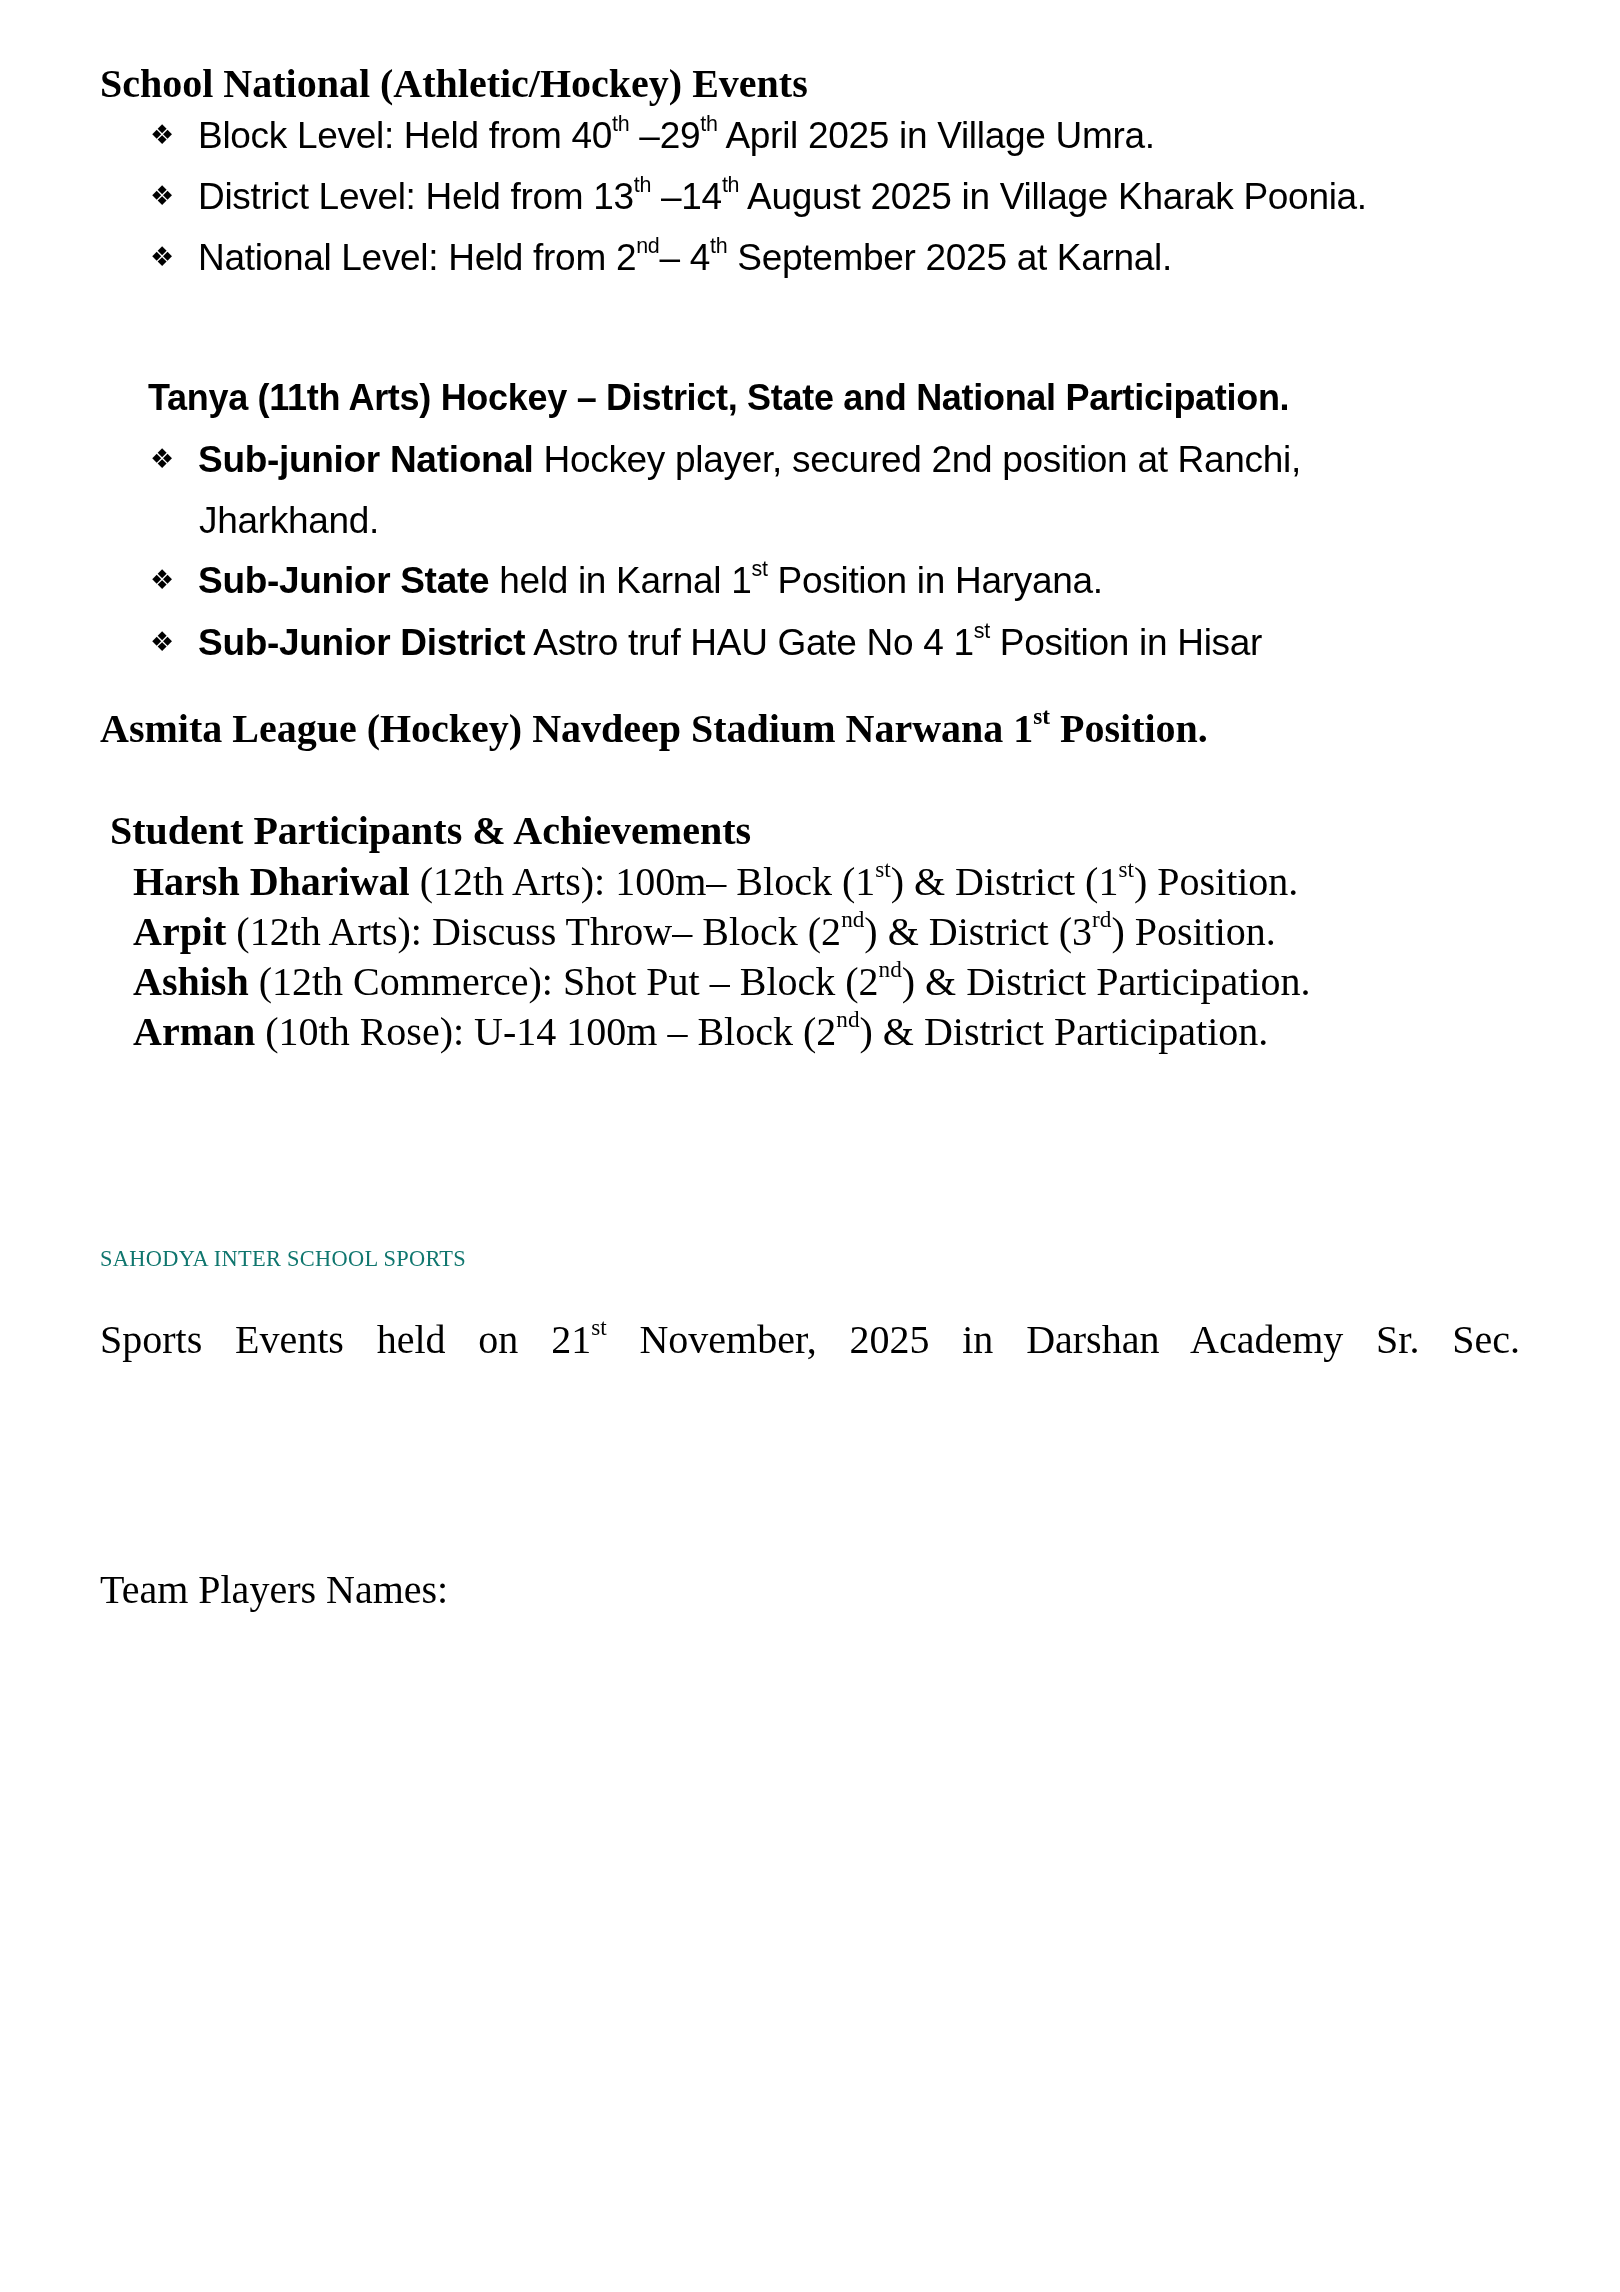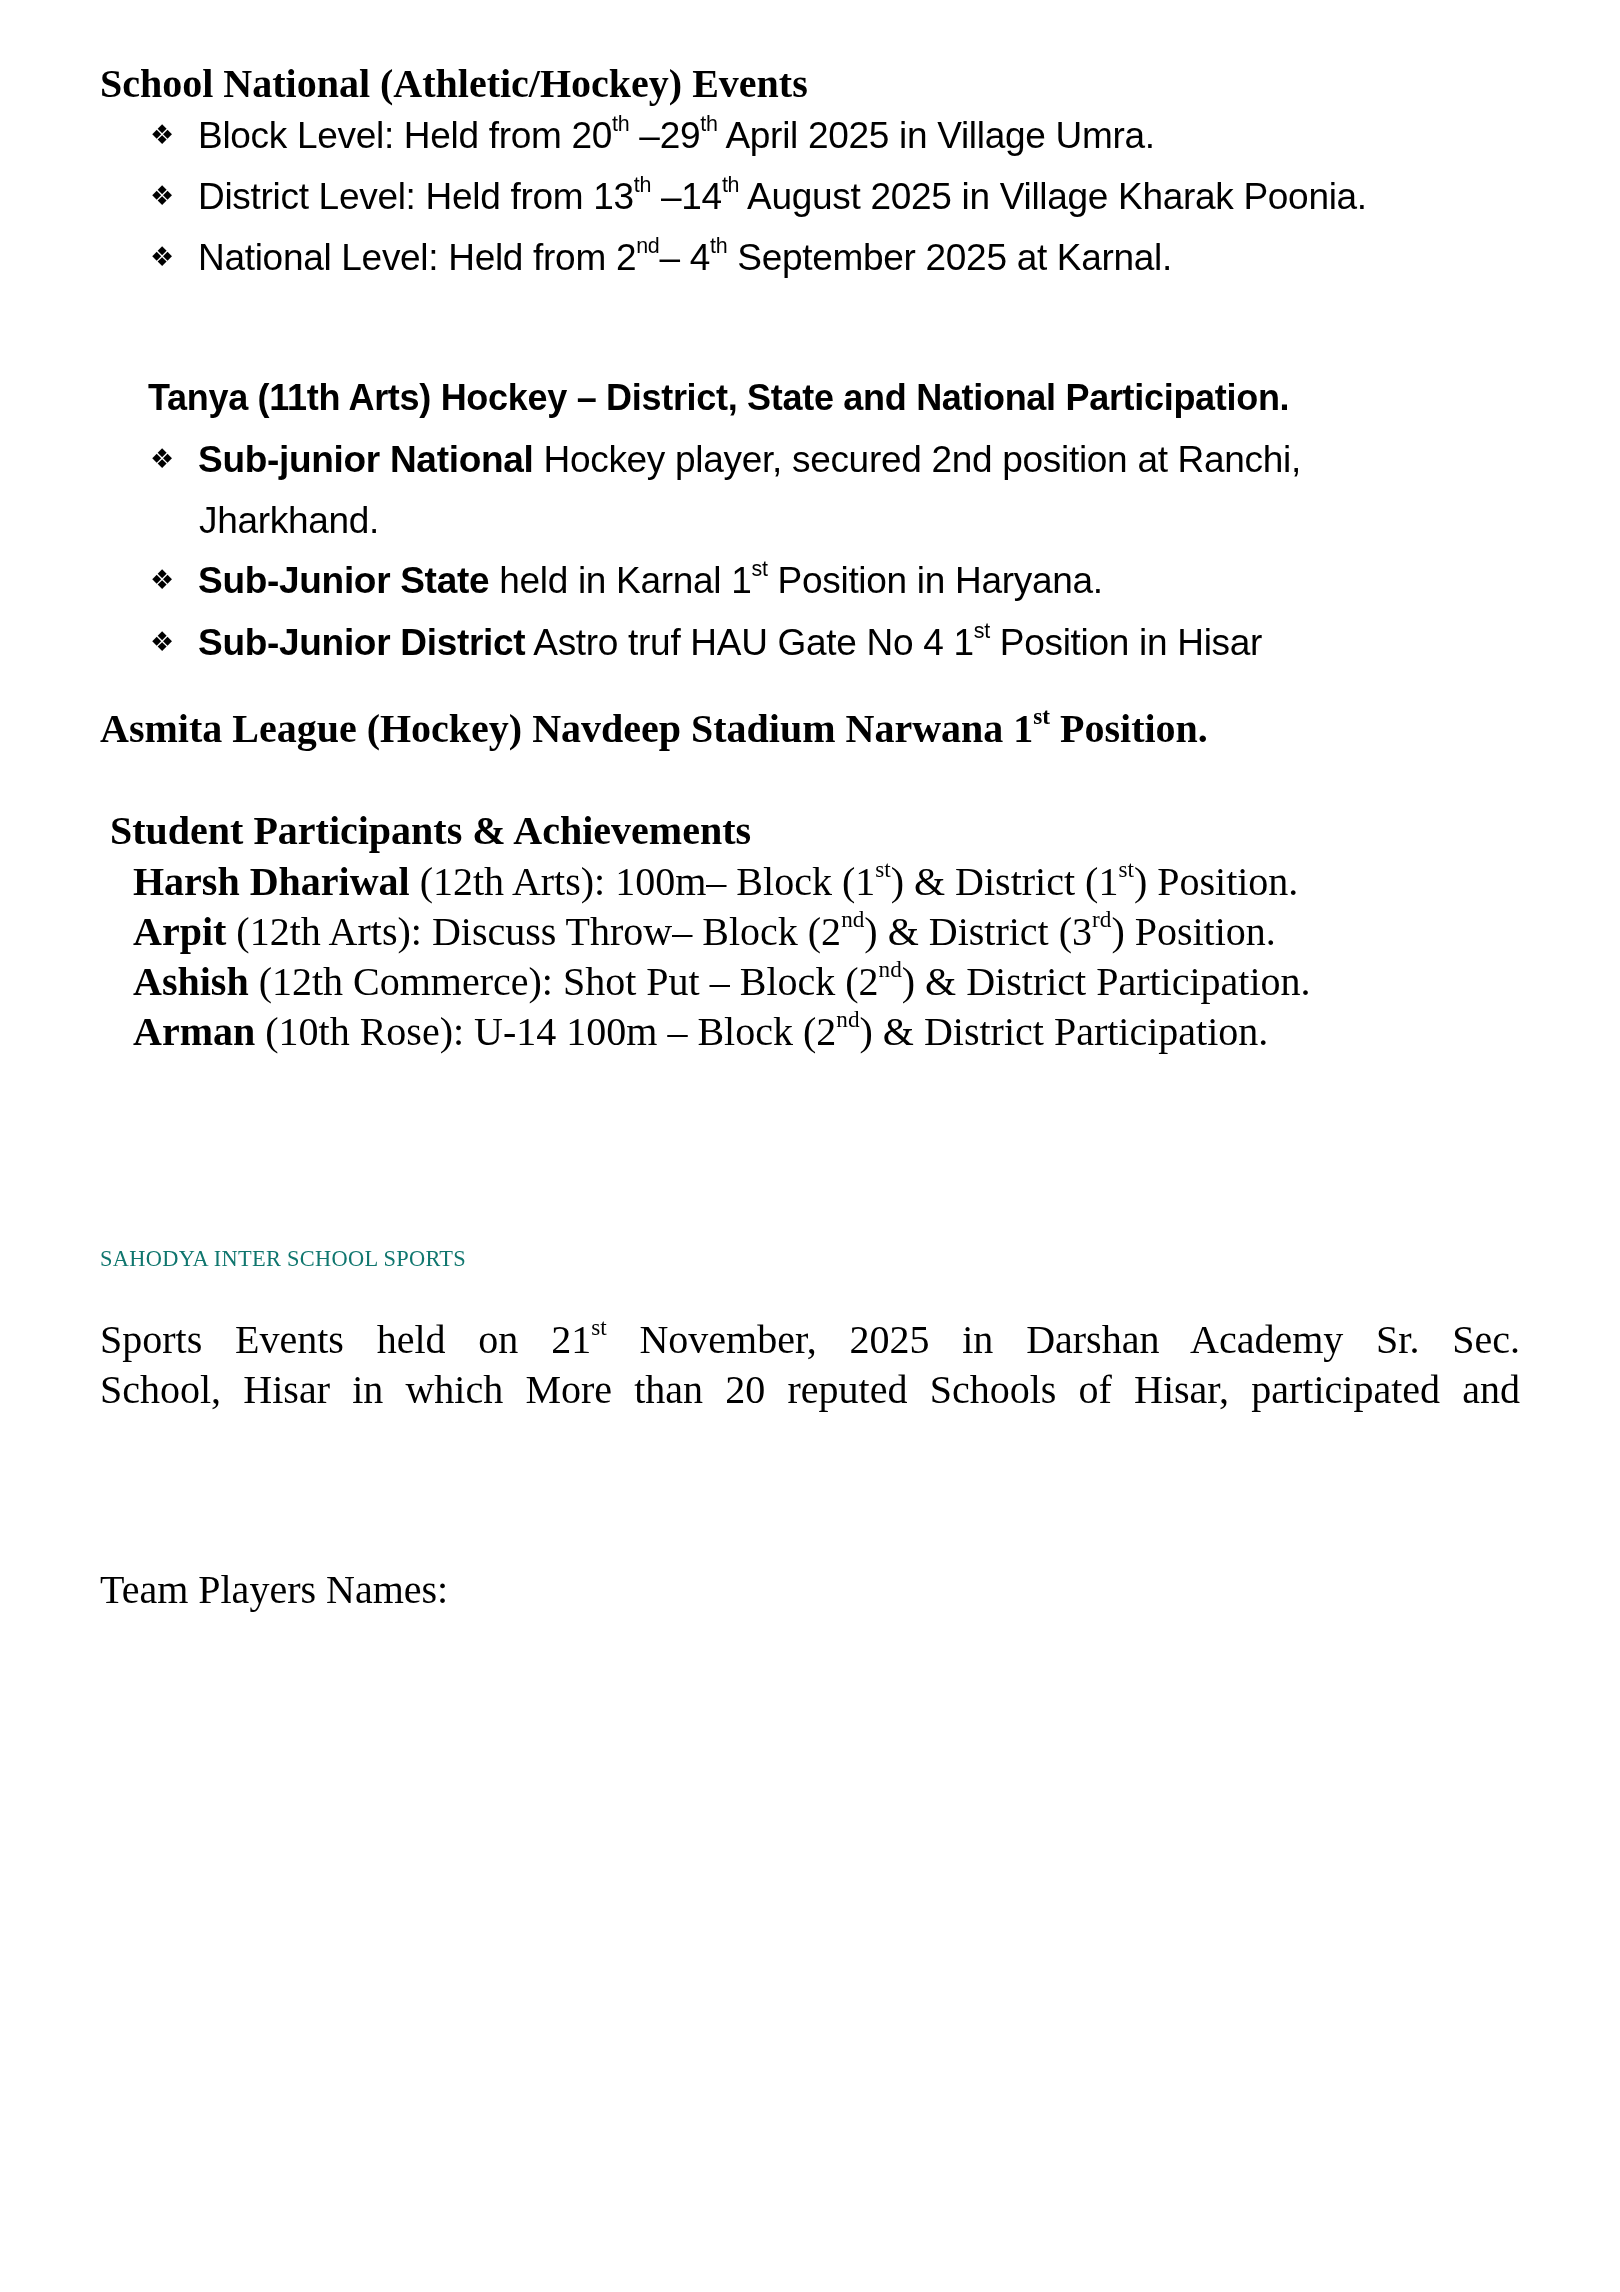--- a/index.html
+++ b/index.html
@@ -21,21 +21,21 @@
   .names { position: absolute; left: 197px; top: 1668px; font-size: 41px; line-height: 49px; }
   .names-row { display: flex; }
   .names-row span { width: 196px; display: inline-block; }
 </style>
 </head>
 <body>
 
 <div class="line serif h-serif" style="left:100px; top:64px;">School National (Athletic/Hockey) Events</div>
 
 <div class="line sans body-sans" style="left:150px; top:117px;">
-  <span class="bullet">❖</span><span>Block Level: Held from 20</span><sup>th</sup><span> –29</span><sup>th</sup><span> April 2025 in Village Umra.</span>
+  <span class="bullet">❖</span><span>Block Level: Held from 40</span><sup>th</sup><span> –29</span><sup>th</sup><span> April 2025 in Village Umra.</span>
 </div>
 <div class="line sans body-sans" style="left:150px; top:178px;">
   <span class="bullet">❖</span><span>District Level: Held from 13</span><sup>th</sup><span> –14</span><sup>th</sup><span> August 2025 in Village Kharak Poonia.</span>
 </div>
 <div class="line sans body-sans" style="left:150px; top:239px;">
   <span class="bullet">❖</span><span>National Level: Held from 2</span><sup>nd</sup><span>– 4</span><sup>th</sup><span> September 2025 at Karnal.</span>
 </div>
 
 <div class="line sans bold-sans" style="left:148px; top:380px;">Tanya (11th Arts) Hockey – District, State and National Participation.</div>
 
@@ -66,20 +66,19 @@
   <b>Ashish</b><span> (12th Commerce): Shot Put – Block (2</span><sup>nd</sup><span>) &amp; District Participation.</span>
 </div>
 <div class="line serif body-serif" style="left:133px; top:1012px;">
   <b>Arman</b><span> (10th Rose): U-14 100m – Block (2</span><sup>nd</sup><span>) &amp; District Participation.</span>
 </div>
 
 <div class="line serif caption" style="left:100px; top:1248px;">SAHODYA INTER SCHOOL SPORTS</div>
 
 <div class="para serif" style="top:1315px;">
   <span class="para-line"><span>Sports Events held on 21</span><sup>st</sup><span> November, 2025 in Darshan Academy Sr. Sec.</span></span>
-  <span class="para-line">School, Hisar in which More than 20 reputed Schools of Hisar, participated and</span>
 </div>
 
 <div class="line serif body-serif" style="left:100px; top:1570px;">Team Players Names:</div>
 
 <div class="names serif">
 </div>
 
 
 </body></html>

